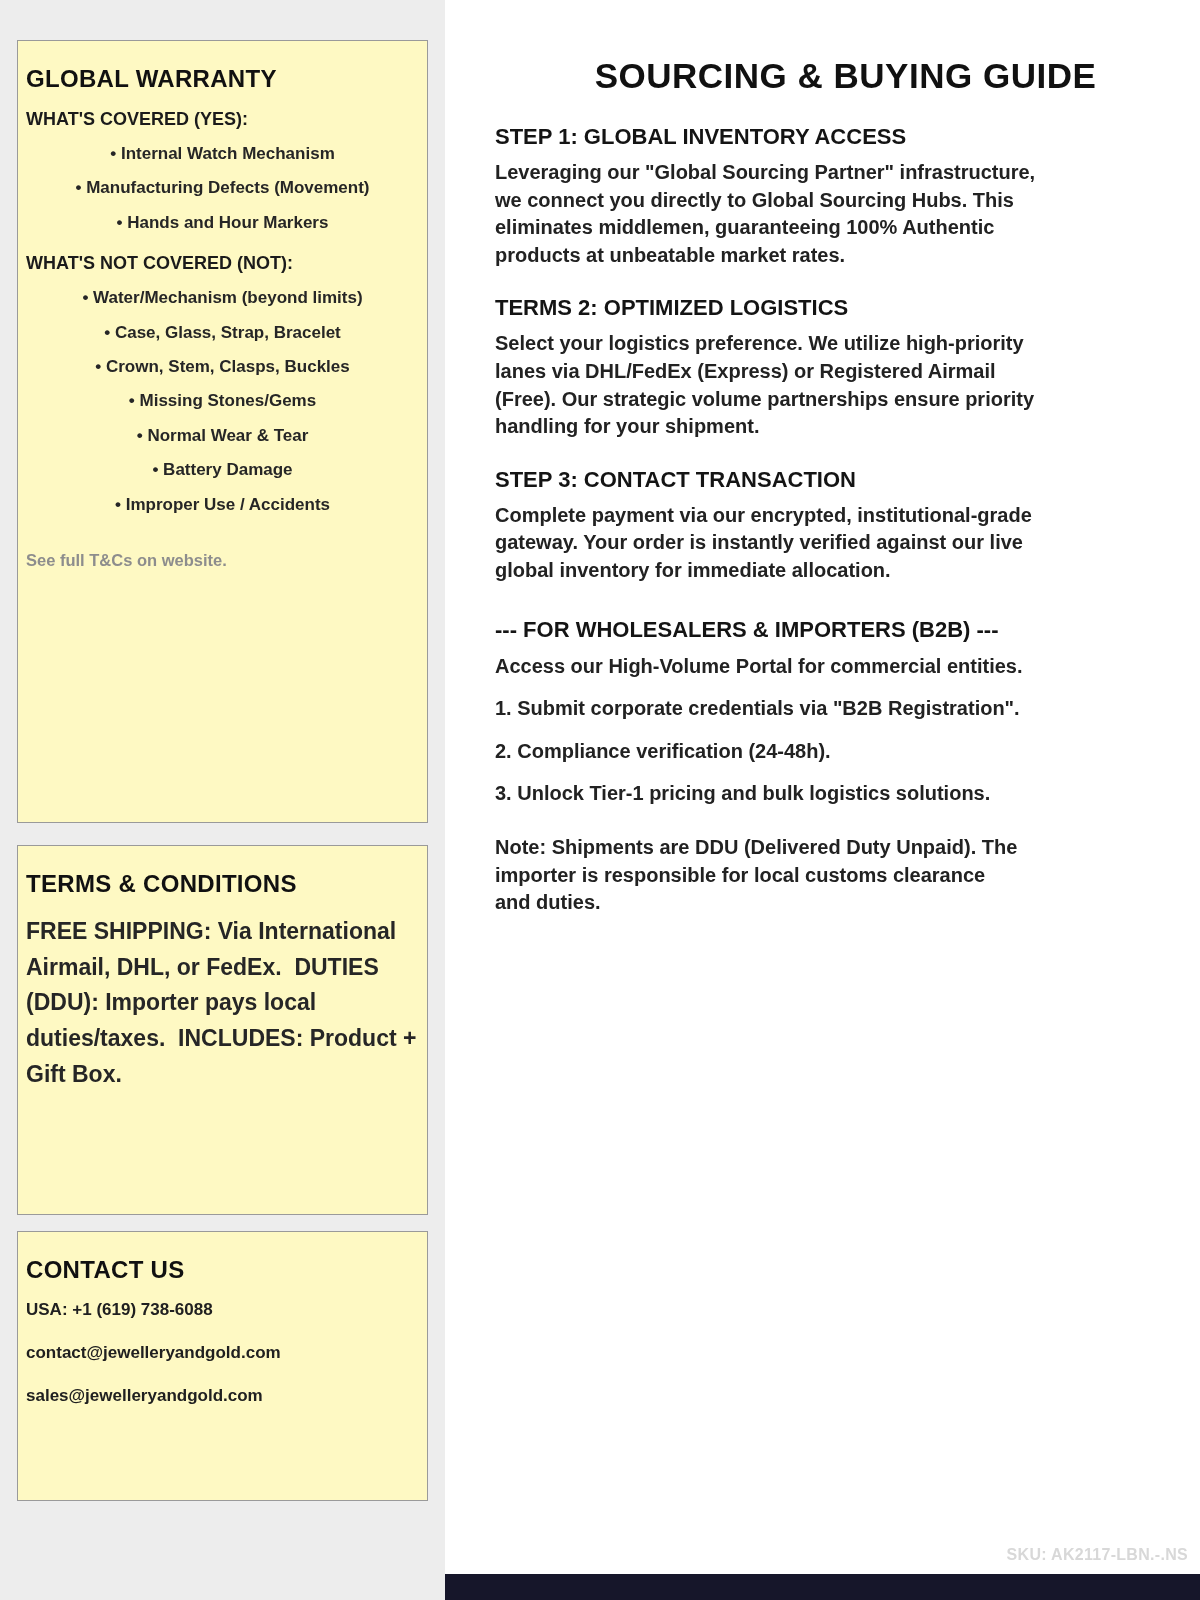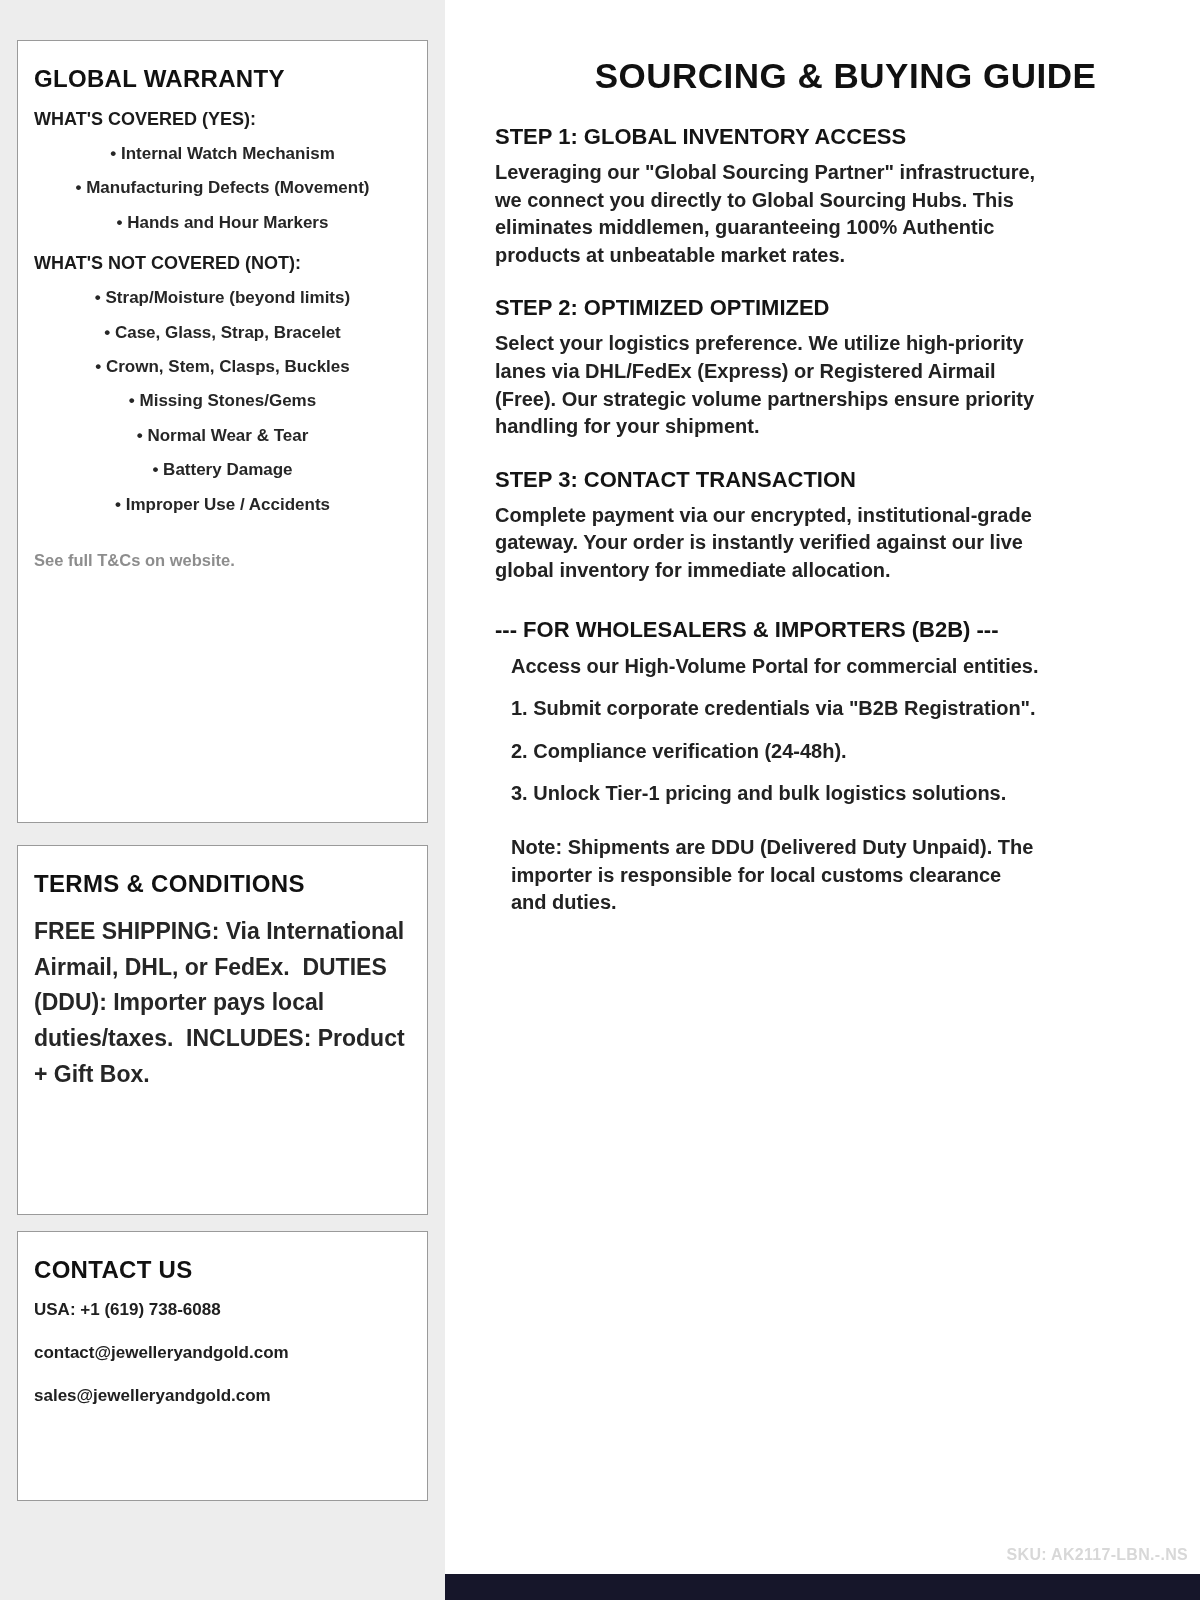--- a/index.html
+++ b/index.html
@@ -9,22 +9,22 @@
     color:#1e1e1e; background:#ffffff;
   }
 
   
   .sidebar {
     position:absolute; left:0; top:0; width:445px; height:1600px;
     background:#ededed;
   }
   .panel {
     box-sizing:border-box;
-    margin:0 17px; border:1px solid #9a9a9a; background:#ffffff;
-    padding:24px 16px 26px;
+    margin:0 17px; border:1px solid #9a9a9a; background:#fef9c3;
+    padding:24px 8px 26px;
   }
   .panel-warranty { margin-top:40px; height:783px; }
   .panel-terms    { margin-top:22px; height:370px; }
   .panel-contact  { margin-top:16px; height:270px; }
 
   .panel-title {
     margin:0 0 16px; font-size:24px; font-weight:800; letter-spacing:.3px; color:#111;
   }
   .sub-title {
     margin:20px 0 14px; font-size:18px; font-weight:800; color:#1b1b1b;
@@ -59,21 +59,21 @@
     margin:26px 0 9px; font-size:22px; font-weight:800; color:#141414;
   }
   .step-body {
     margin:0; max-width:545px;
     font-size:20px; font-weight:600; line-height:1.38; color:#222;
   }
   .b2b-heading {
     margin:32px 0 10px; font-size:22px; font-weight:800; color:#141414;
   }
   .b2b-para {
-    margin:0 16px 15px; max-width:530px;
+    margin:0 0 15px; max-width:530px;
     font-size:20px; font-weight:600; line-height:1.38; color:#222;
   }
   .b2b-para.note { margin-top:26px; }
 
   .sku {
     position:absolute; right:12px; bottom:36px;
     font-size:16px; font-weight:700; letter-spacing:.3px; color:#d8d8d8;text-align:center;
   }
   .footer-bar {
     position:absolute; left:445px; right:0; bottom:0; height:26px; background:#16162a;
@@ -91,21 +91,21 @@
 
       <h3 class="sub-title first">WHAT'S COVERED (YES):</h3>
       <ul class="bullets">
         <li>Internal Watch Mechanism</li>
         <li>Manufacturing Defects (Movement)</li>
         <li>Hands and Hour Markers</li>
       </ul>
 
       <h3 class="sub-title">WHAT'S NOT COVERED (NOT):</h3>
       <ul class="bullets">
-        <li>Strap/Moisture (beyond limits)</li>
+        <li>Water/Mechanism (beyond limits)</li>
         <li>Case, Glass, Strap, Bracelet</li>
         <li>Crown, Stem, Clasps, Buckles</li>
         <li>Missing Stones/Gems</li>
         <li>Normal Wear &amp; Tear</li>
         <li>Battery Damage</li>
         <li>Improper Use / Accidents</li>
       </ul>
 
       <p class="footnote">See full T&amp;Cs on website.</p>
     </section>
@@ -128,21 +128,21 @@
     <div class="main-inner">
 
       <h1 class="main-title">SOURCING &amp; BUYING GUIDE</h1>
 
       <section>
         <h2 class="step-heading">STEP 1: GLOBAL INVENTORY ACCESS</h2>
         <p class="step-body">Leveraging our "Global Sourcing Partner" infrastructure, we connect you directly to Global Sourcing Hubs. This eliminates middlemen, guaranteeing 100% Authentic products at unbeatable market rates.</p>
       </section>
 
       <section>
-        <h2 class="step-heading">STEP 2: OPTIMIZED OPTIMIZED</h2>
+        <h2 class="step-heading">TERMS 2: OPTIMIZED LOGISTICS</h2>
         <p class="step-body">Select your logistics preference. We utilize high-priority lanes via DHL/FedEx (Express) or Registered Airmail (Free). Our strategic volume partnerships ensure priority handling for your shipment.</p>
       </section>
 
       <section>
         <h2 class="step-heading">STEP 3: CONTACT TRANSACTION</h2>
         <p class="step-body">Complete payment via our encrypted, institutional-grade gateway. Your order is instantly verified against our live global inventory for immediate allocation.</p>
       </section>
 
 
       <section>

